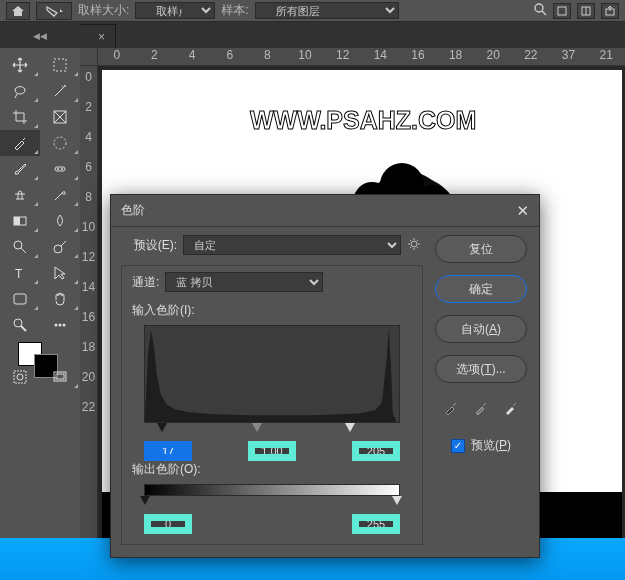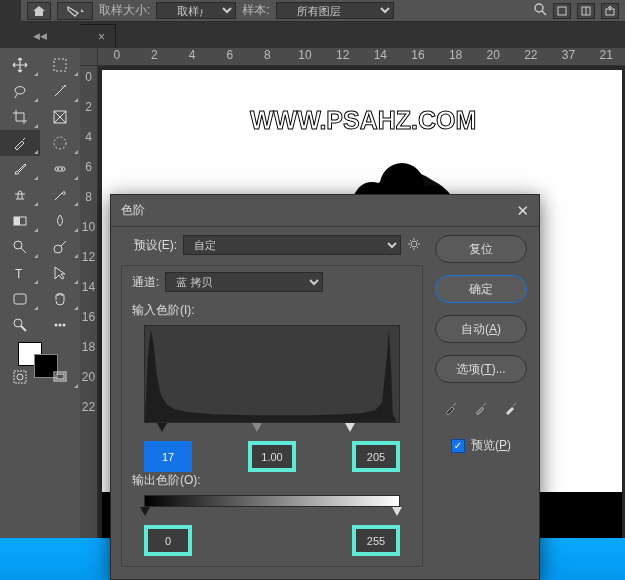--- a/index.html
+++ b/index.html
@@ -1,19 +1,19 @@
 <!DOCTYPE html>
 <html><head>
 <meta charset="utf-8">
 <style>
 * { box-sizing: border-box; margin: 0; padding: 0; font-family: "Microsoft YaHei", sans-serif; font-size: 12px; }
 body { width: 625px; height: 580px; background: #323232; overflow: hidden; position: relative; color: #ddd; }
 
 
-.options-bar { height: 22px; background: #535353; display: flex; align-items: center; padding: 0 6px; gap: 6px; border-bottom: 1px solid #2a2a2a; margin-left: 21px; }
+.options-bar { height: 22px; background: #535353; display: flex; align-items: center; padding: 0 6px; gap: 6px; border-bottom: 1px solid #2a2a2a; }
 .home-btn { width: 24px; height: 18px; background: #454545; display: flex; align-items: center; justify-content: center; border: 1px solid #2a2a2a; }
 .brush-preset { width: 36px; height: 18px; background: #454545; border: 1px solid #2a2a2a; display: flex; align-items: center; justify-content: center; }
 .opt-label { color: #b8b8b8; }
 .opt-dropdown { height: 17px; background: #3c3c3c; border: 1px solid #2a2a2a; color: #ccc; padding: 0 16px; font-size: 11px; }
 .options-right { margin-left: auto; display: flex; align-items: center; gap: 6px; }
 .sq-btn { width: 18px; height: 16px; border: 1px solid #2a2a2a; background: #454545; display: flex; align-items: center; justify-content: center; }
 
 
 .tabs-row { display: flex; height: 24px; margin-top: 2px; }
 .left-gutter { width: 80px; background: #323232; display: flex; align-items: center; justify-content: center; }
@@ -63,21 +63,21 @@
 
 .panel { border: 1px solid #404040; padding: 6px 10px 10px 10px; }
 .panel-label { margin: 4px 0 6px 0; }
 .histogram { width: 256px; height: 98px; background: #3c3c3c; border: 1px solid #2a2a2a; position: relative; margin: 0 auto; overflow: hidden; }
 .hist-fill { position: absolute; bottom: 0; left: 0; right: 0; height: 100%; }
 .slider-track { width: 256px; margin: 0 auto; position: relative; height: 14px; }
 .slider-track .tri-b { position: absolute; top: 0; width: 0; height: 0; border-left: 5px solid transparent; border-right: 5px solid transparent; border-top: 9px solid #1a1a1a; }
 .slider-track .tri-g { border-top-color: #888; }
 .slider-track .tri-w { border-top-color: #ddd; }
 .num-row { display: flex; justify-content: space-between; width: 256px; margin: 4px auto 0 auto; }
-.num-row input { width: 48px; height: 31px; background: #3c3c3c; border: 4px solid #5eead4; color: #ddd; text-align: center; font-size: 11px; }
+.num-row input { width: 48px; height: 20px; background: #3c3c3c; border: 7px solid #5eead4; color: #ddd; text-align: center; font-size: 11px; }
 .num-row input.sel-in { background: #1473e6; border-color: #1473e6; color: #fff; }
 .grad-bar { width: 256px; height: 12px; margin: 6px auto 0 auto; background: linear-gradient(to right, #000, #fff); border: 1px solid #2a2a2a; }
 
 .btn { width: 92px; height: 28px; background: #5a5a5a; border: 1px solid #333; border-radius: 14px; color: #ddd; display: flex; align-items: center; justify-content: center; }
 .btn.primary { border-color: #1473e6; }
 .eyedrops { display: flex; gap: 12px; margin-top: 4px; }
 .eyedrops span { width: 18px; height: 18px; display: flex; align-items: center; justify-content: center; }
 .chk-row { display: flex; align-items: center; gap: 6px; margin-top: 8px; }
 .chk { width: 14px; height: 14px; background: #1473e6; border: 1px solid #0a4a9e; display: flex; align-items: center; justify-content: center; color: #fff; font-size: 10px; }
 .underline { text-decoration: underline; }
@@ -93,21 +93,21 @@
   </div>
   <div class="brush-preset">
     <svg width="18" height="12">
         <path d="M2 2 L12 8 L9 11 L2 5 Z" fill="none" stroke="#ccc" stroke-width="1.3"></path>
         <path d="M15 4 L18 7 L15 7 Z" fill="#ccc"></path>
       </svg>
   </div>
   <span class="opt-label">取样大小:</span>
   <select class="opt-dropdown" style="width:80px"><option>取样点</option></select>
   <span class="opt-label">样本:</span>
-  <select class="opt-dropdown" style="width:118px"><option>所有图层</option></select>
+  <select class="opt-dropdown" style="width:144px"><option>所有图层</option></select>
   <div class="options-right">
     <span><svg width="14" height="14">
           <circle cx="6" cy="6" r="4" fill="none" stroke="#ccc" stroke-width="1.4"></circle>
           <line x1="9" y1="9" x2="13" y2="13" stroke="#ccc" stroke-width="1.4"></line>
         </svg></span>
     <div class="sq-btn">
         <svg width="10" height="10">
           <rect x="1" y="1" width="8" height="8" fill="none" stroke="#ccc"></rect>
         </svg>
       </div>

